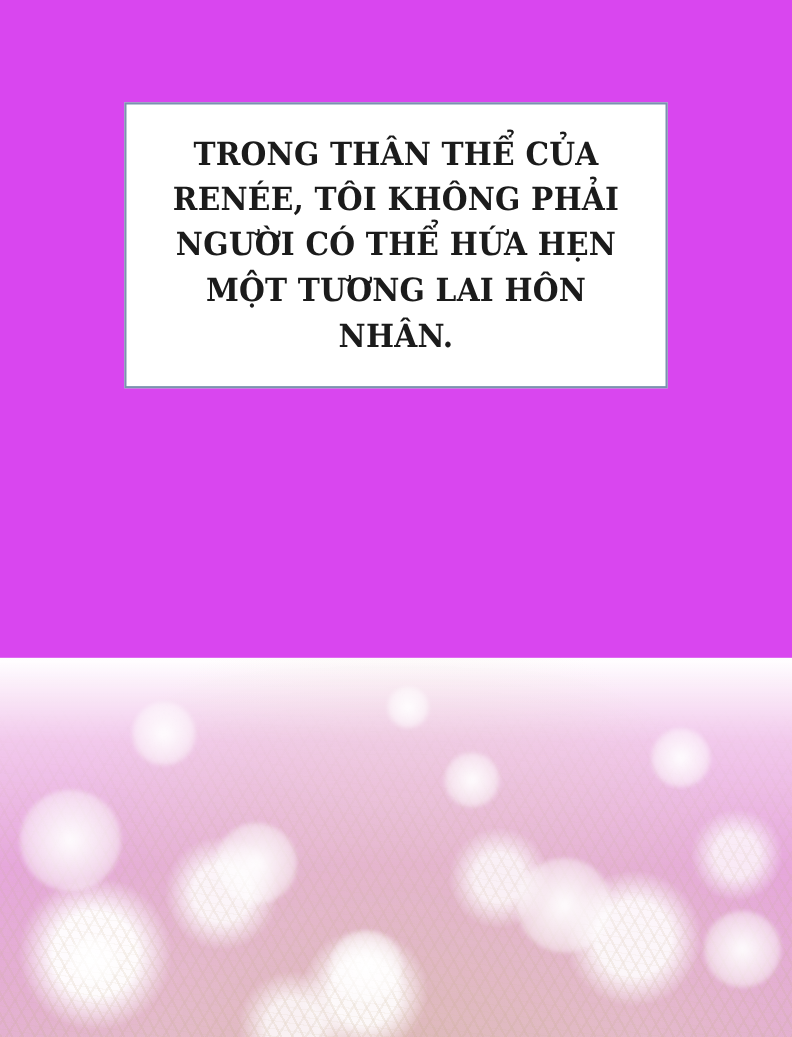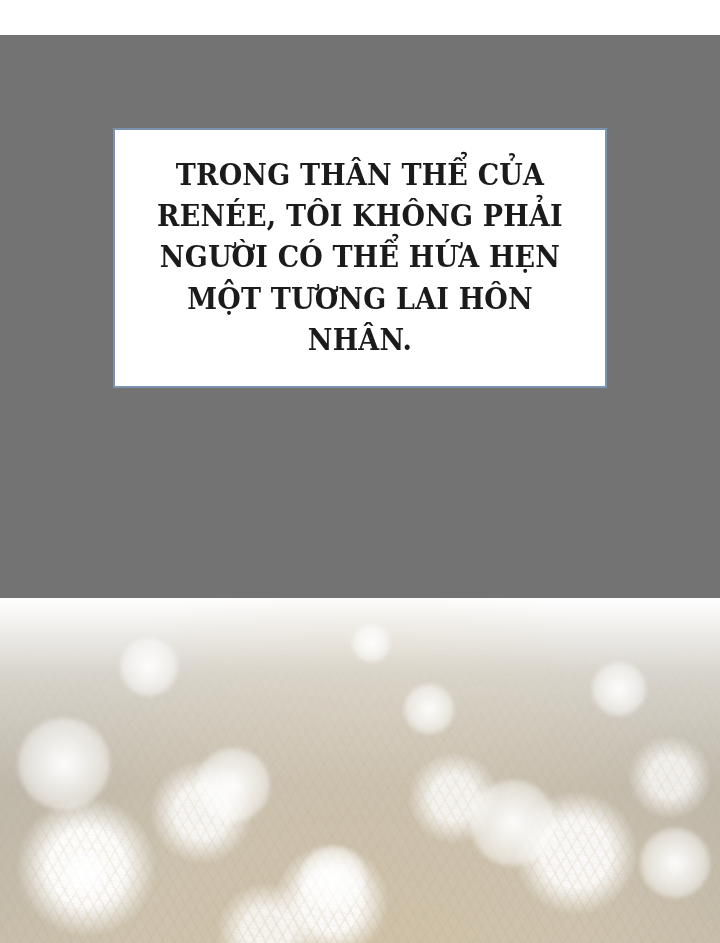--- a/index.html
+++ b/index.html
@@ -12,23 +12,22 @@
     background: #ffffff;
     font-family: "Liberation Serif", serif;
     overflow: hidden;
     position: relative;
   }
 
   
   .page {
     position: absolute;
     inset: 0;
-    background: #737373;
+    background: #d946ef;
     overflow: hidden;
-    margin-top: 35px;
   }
 
   .art-bottom {
     position: absolute;
     left: 0;
     right: 0;
     bottom: 0;
     height: 345px;
     background:
       radial-gradient(circle at 12% 78%, rgba(255,255,255,0.95) 0 38px, rgba(255,255,255,0) 70px),

